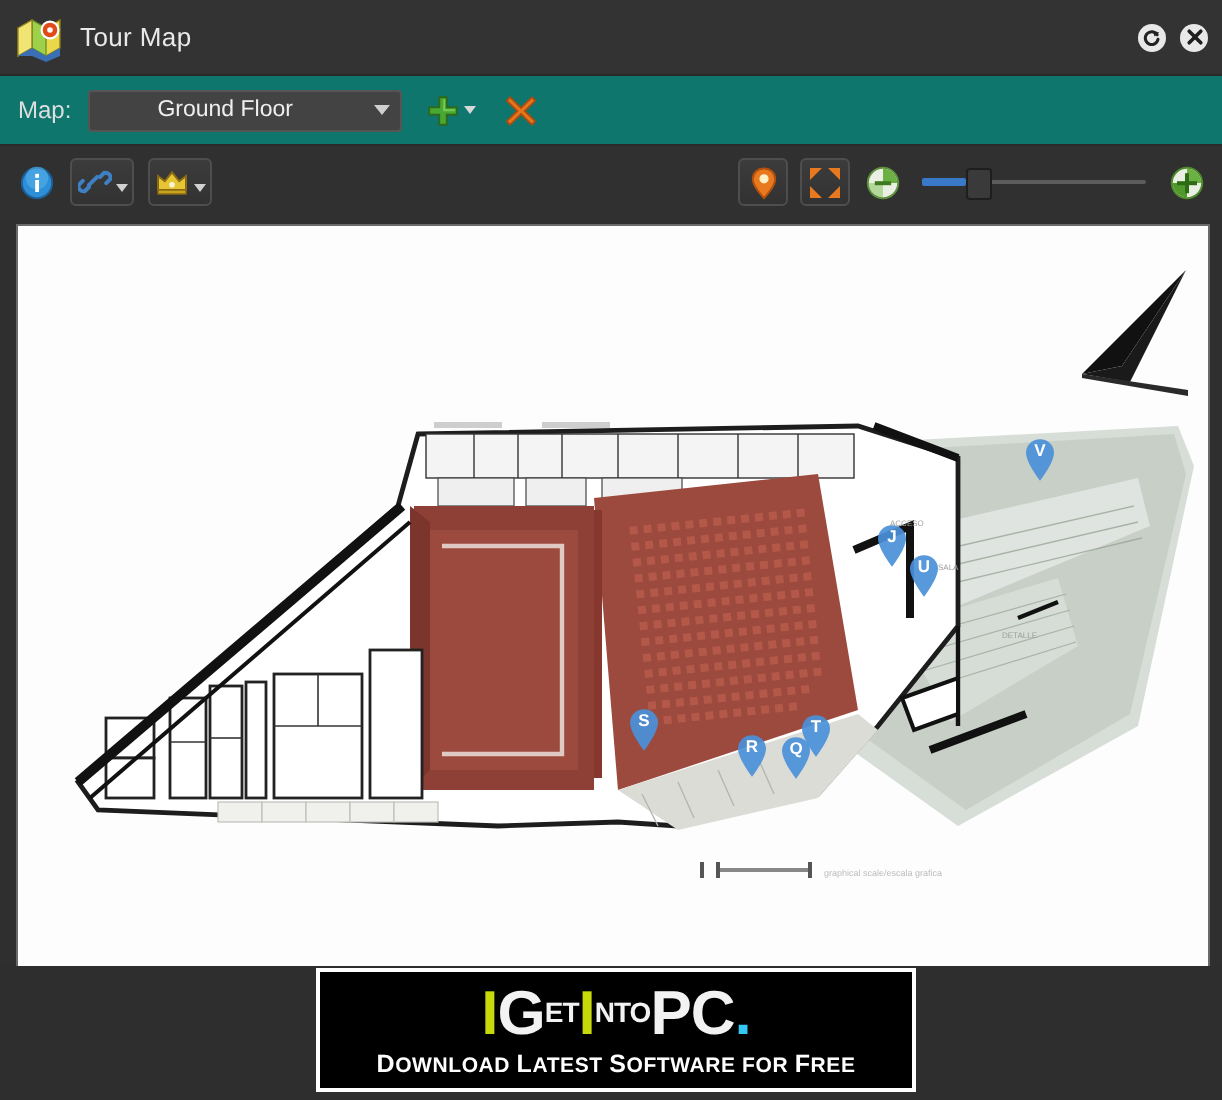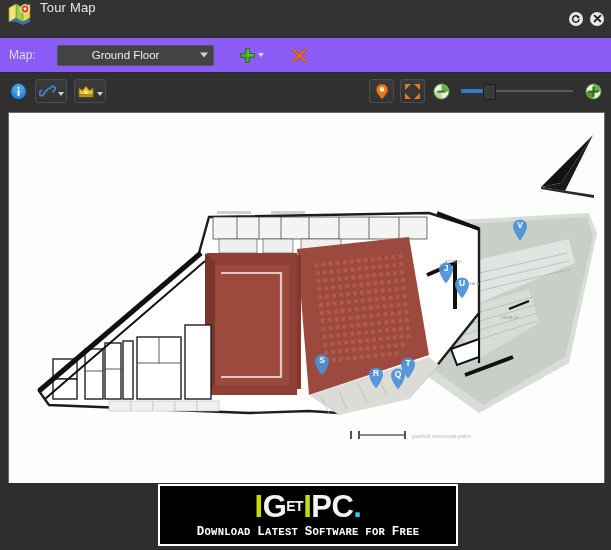--- a/index.html
+++ b/index.html
@@ -9,21 +9,21 @@
     font-family:"Liberation Sans", sans-serif;
     -webkit-font-smoothing:antialiased;
   }
   #app{position:relative;width:611px;height:550px;background:#2f2f2f;}
 
   
   .titlebar{
     position:absolute;left:0;top:0;width:611px;height:37px;
     background:#333333;
     border-bottom:1px solid #282828;
-    display:flex;
+    display:flex;align-items:center;
   }
   .app-icon{
     width:26px;height:26px;margin-left:6px;position:relative;flex:0 0 auto;
   }
   .app-icon svg{display:block;}
   .title-text{
     color:#e9e9e9;font-size:13px;margin-left:8px;letter-spacing:.2px;
   }
   .titlebar-buttons{
     margin-left:auto;margin-right:7px;display:flex;align-items:center;gap:7px;
@@ -32,24 +32,23 @@
     width:14px;height:14px;border-radius:50%;
     background:#e8e8e8;color:#2a2a2a;
     display:flex;align-items:center;justify-content:center;
     font-size:10px;line-height:1;cursor:pointer;
   }
   .tb-btn svg{display:block;}
 
   
   .maprow{
     position:absolute;left:0;top:38px;width:611px;height:34px;
-    background:#8b5cf6;
+    background:#0f766e;
     display:flex;align-items:center;
     border-bottom:1px solid #2a2a2a;
-    gap:13px;
   }
   .map-label{color:#dedede;font-size:12px;margin-left:9px;}
   .combo{
     margin-left:8px;width:155px;height:19px;
     background:#434343;border:1px solid #555555;border-radius:2px;
     display:flex;align-items:center;position:relative;cursor:pointer;
   }
   .combo .val{color:#efefef;font-size:11.5px;margin-left:6px;padding-left:28px;}
   .combo .arrow{
     position:absolute;right:5px;top:50%;transform:translateY(-50%);
@@ -126,21 +125,21 @@
     font-family:"Liberation Sans", sans-serif;font-weight:bold;
     letter-spacing:-0.5px;margin-top:2px;
   }
   .banner .logo span{font-size:31px;line-height:31px;}
   .banner .logo .sm{font-size:14px;line-height:31px;}
   .c-lime{color:#c6d90b;}
   .c-white{color:#f2f2f2;}
   .c-cyan{color:#34c6f4;}
   .banner .sub{
     text-align:center;color:#ffffff;font-size:10.5px;font-weight:bold;
-    letter-spacing:.3px;margin-top:1px;font-family:Liberation Mono, monospace;
+    letter-spacing:.3px;margin-top:1px;
   }
   .banner .sub .b{font-size:12.5px;}
 
   .bottom-strip{
     position:absolute;left:0;top:483px;width:611px;height:67px;background:#2e2e2e;
   }
 </style>
 </head>
 <body>
 
@@ -624,20 +623,21 @@
     </div>
   </div>
 
   <div class="bottom-strip"></div>
   <div class="banner">
     <div class="logo">
       <span class="c-lime">I</span>
         <span class="c-white">G</span>
         <span class="c-white sm">ET</span>
         <span class="c-lime">I</span>
+        <span class="c-white sm">NTO</span>
         <span class="c-white">PC</span>
         <span class="c-cyan">.</span>
     </div>
     <div class="sub">
       <span class="b">D</span><span>OWNLOAD </span><span class="b">L</span><span>ATEST </span><span class="b">S</span><span>OFTWARE FOR </span><span class="b">F</span><span>REE</span>
     </div>
   </div>
 
 </div>
 

